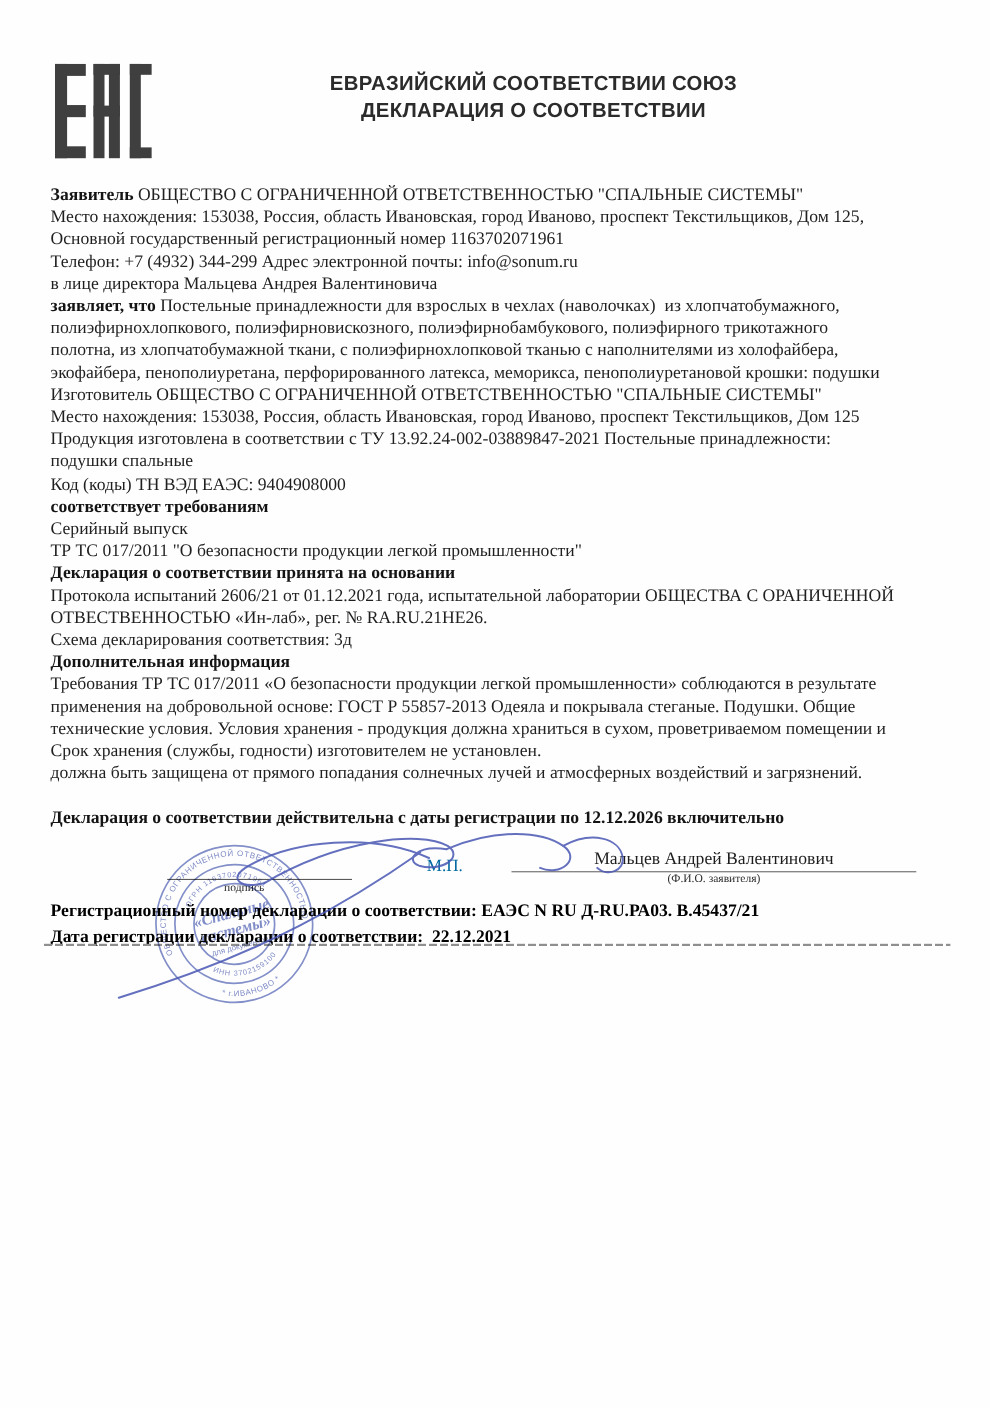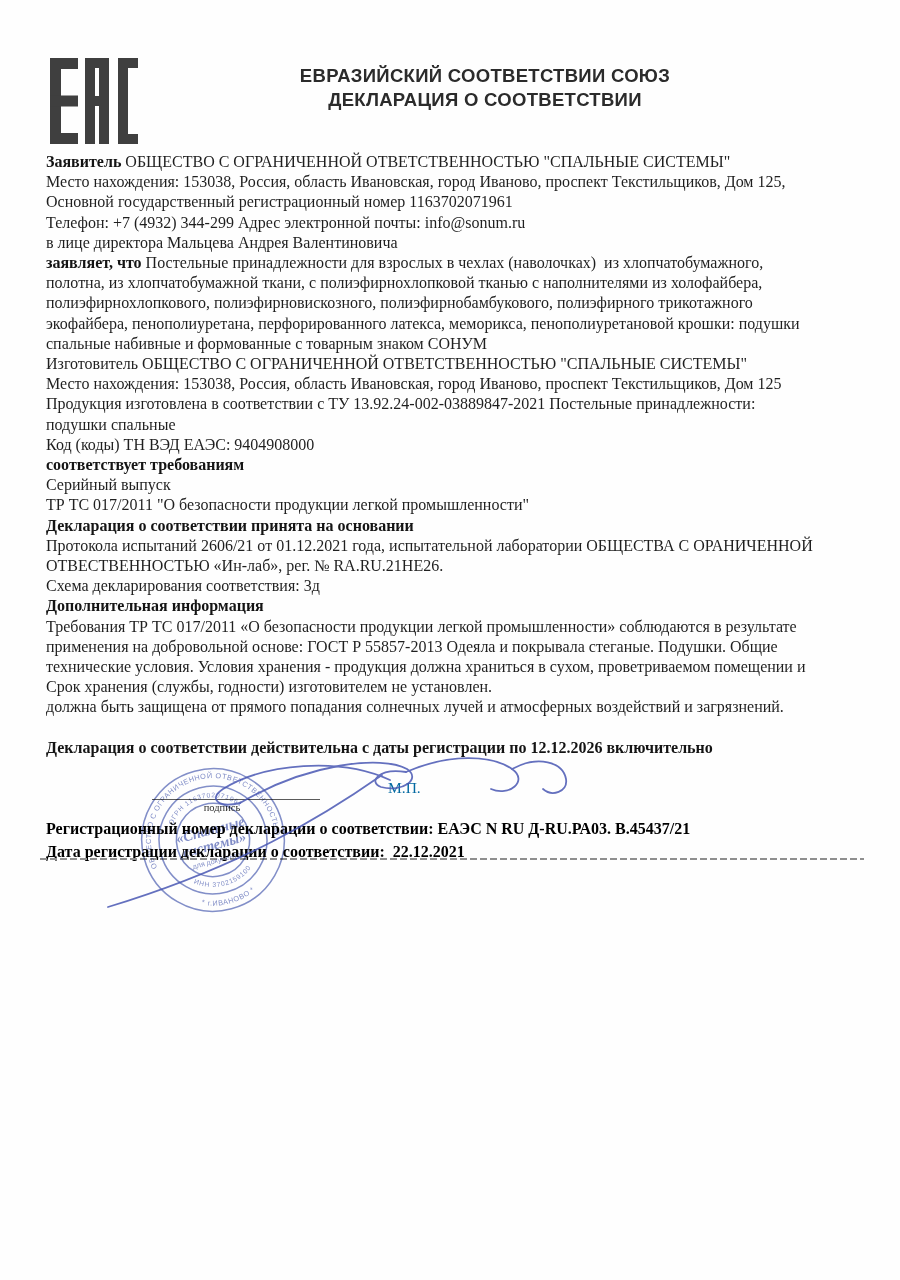--- a/index.html
+++ b/index.html
@@ -12,21 +12,21 @@
   .eac-logo{position:absolute;left:50px;top:58px;width:88px;height:86px;}
   .eac-logo rect{fill:#3f3f3f;}
   
   .header-title{
     position:absolute;left:120px;top:64px;width:730px;text-align:center;
     font-family:"Liberation Sans", sans-serif;font-weight:bold;
     font-size:18.5px;line-height:24px;color:#2b2b2b;letter-spacing:.3px;
   }
   
   .doc-body{
-    position:absolute;left:46px;top:152px;width:818px;
+    position:absolute;left:46px;top:168px;width:818px;
     font-size:16px;line-height:20.2px;
   }
   .line{white-space:pre-wrap;min-height:20.2px;}
   .line .b{font-weight:bold;color:#141414;}
   
   .sig-area{position:absolute;left:46px;top:772px;width:818px;height:48px;font-size:15.5px;}
   .sig-line-left{position:absolute;left:106px;top:27px;width:168px;border-top:1.5px solid #5a5a5a;}
   .sig-caption{position:absolute;left:92px;top:30px;width:168px;text-align:center;font-size:10.5px;color:#2a2a2a;}
   .mp{position:absolute;left:342px;top:7px;color:#0369a1;}
   .fio-wrap{position:absolute;left:419px;top:0;width:368px;text-align:center;}
@@ -83,24 +83,23 @@
     <div>ДЕКЛАРАЦИЯ О СООТВЕТСТВИИ</div>
   </div>
 
   <div class="doc-body">
       <div class="line"><span class="b">Заявитель </span><span>ОБЩЕСТВО С ОГРАНИЧЕННОЙ ОТВЕТСТВЕННОСТЬЮ "СПАЛЬНЫЕ СИСТЕМЫ"</span></div>
       <div class="line"><span>Место нахождения: 153038, Россия, область Ивановская, город Иваново, проспект Текстильщиков, Дом 125,</span></div>
       <div class="line"><span>Основной государственный регистрационный номер 1163702071961</span></div>
       <div class="line"><span>Телефон: +7 (4932) 344-299 Адрес электронной почты: info@sonum.ru</span></div>
       <div class="line"><span>в лице директора Мальцева Андрея Валентиновича</span></div>
       <div class="line"><span class="b">заявляет, что </span><span>Постельные принадлежности для взрослых в чехлах (наволочках)  из хлопчатобумажного,</span></div>
+      <div class="line"><span>полиэфирнохлопкового, полиэфирновискозного, полиэфирнобамбукового, полиэфирного трикотажного</span></div>
       <div class="line"><span>полотна, из хлопчатобумажной ткани, с полиэфирнохлопковой тканью с наполнителями из холофайбера,</span></div>
-      <div class="line"><span>полиэфирнохлопкового, полиэфирновискозного, полиэфирнобамбукового, полиэфирного трикотажного</span></div>
       <div class="line"><span>экофайбера, пенополиуретана, перфорированного латекса, меморикса, пенополиуретановой крошки: подушки</span></div>
-      <div class="line"><span>спальные набивные и формованные с товарным знаком СОНУМ</span></div>
       <div class="line"><span>Изготовитель ОБЩЕСТВО С ОГРАНИЧЕННОЙ ОТВЕТСТВЕННОСТЬЮ "СПАЛЬНЫЕ СИСТЕМЫ"</span></div>
       <div class="line"><span>Место нахождения: 153038, Россия, область Ивановская, город Иваново, проспект Текстильщиков, Дом 125</span></div>
       <div class="line"><span>Продукция изготовлена в соответствии с ТУ 13.92.24-002-03889847-2021 Постельные принадлежности:</span></div>
       <div class="line"><span>подушки спальные</span></div>
       <div class="line"><span>Код (коды) ТН ВЭД ЕАЭС: 9404908000</span></div>
       <div class="line"><span class="b">соответствует требованиям</span></div>
       <div class="line"><span>Серийный выпуск</span></div>
       <div class="line"><span>ТР ТС 017/2011 "О безопасности продукции легкой промышленности"</span></div>
       <div class="line"><span class="b">Декларация о соответствии принята на основании</span></div>
       <div class="line"><span>Протокола испытаний 2606/21 от 01.12.2021 года, испытательной лаборатории ОБЩЕСТВА С ОРАНИЧЕННОЙ</span></div>
@@ -113,20 +112,25 @@
       <div class="line"><span>Срок хранения (службы, годности) изготовителем не установлен.</span></div>
       <div class="line"><span>должна быть защищена от прямого попадания солнечных лучей и атмосферных воздействий и загрязнений.</span></div>
       <div class="line"></div>
       <div class="line"><span class="b">Декларация о соответствии действительна с даты регистрации по 12.12.2026 включительно</span></div>
     </div>
 
   <div class="sig-area">
     <div class="sig-line-left"></div>
     <div class="sig-caption">подпись</div>
     <div class="mp">М.П.</div>
+    <div class="fio-wrap">
+      <div class="fio-name">Мальцев Андрей Валентинович</div>
+      <div class="fio-line"></div>
+      <div class="fio-caption">(Ф.И.О. заявителя)</div>
+    </div>
   </div>
 
   <div class="reg-lines">
     <div class="line">Регистрационный номер декларации о соответствии: ЕАЭС N RU Д-RU.РА03. В.45437/21</div>
     <div class="line">Дата регистрации декларации о соответствии:  22.12.2021</div>
   </div>
 
   <div class="separator"></div>
 
   <svg class="stamp" viewBox="-80 -80 160 160">

